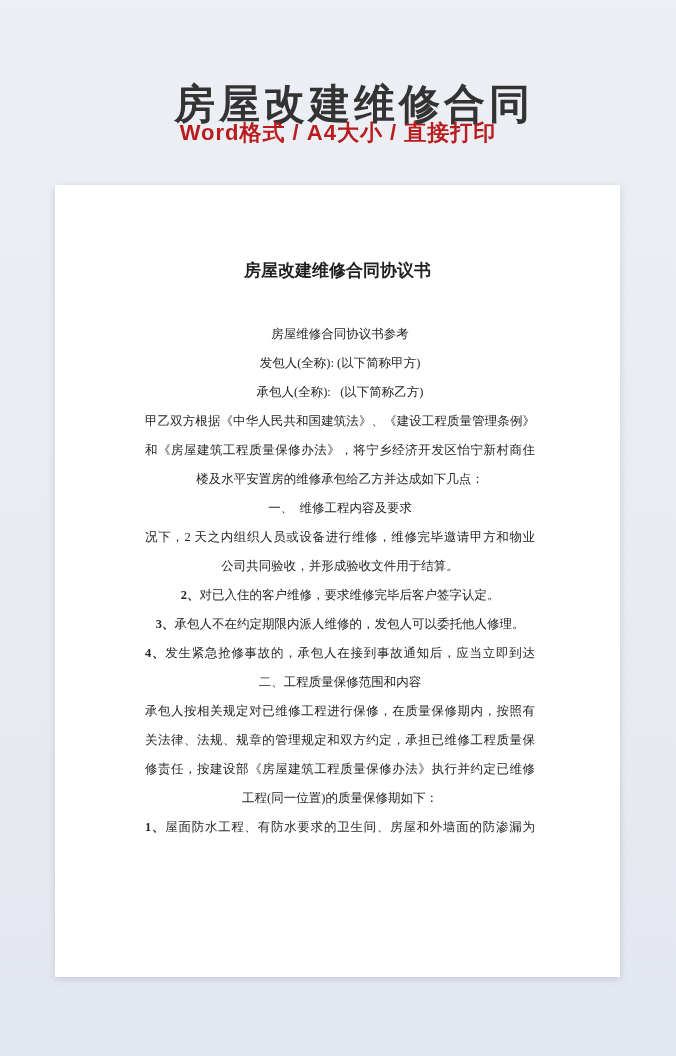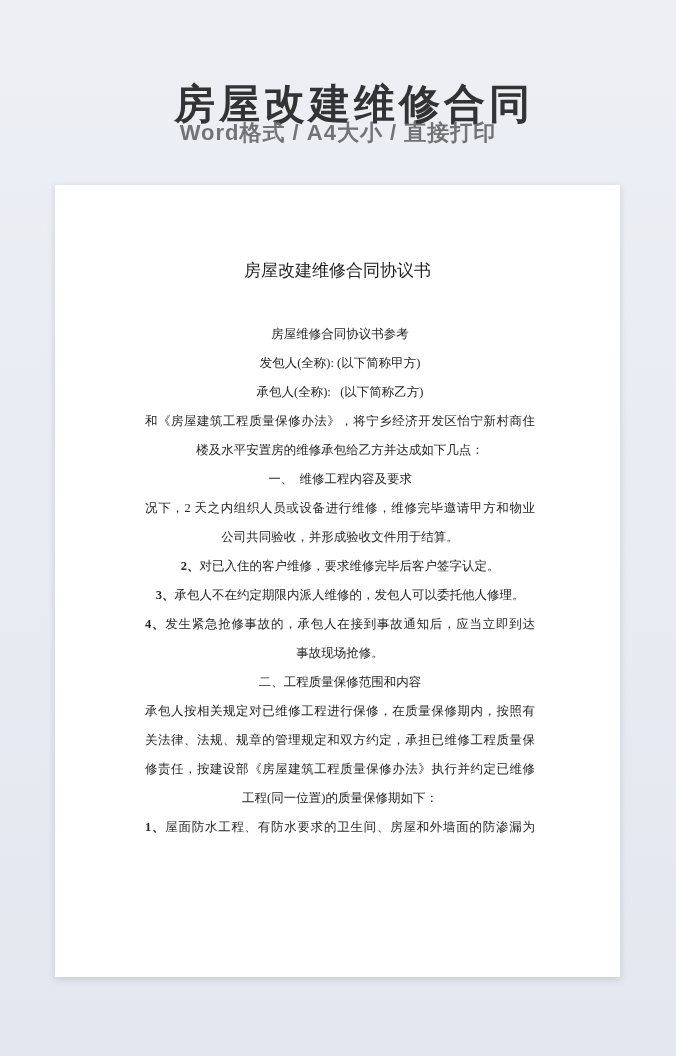--- a/index.html
+++ b/index.html
@@ -15,35 +15,35 @@
     position: absolute; top: 64px; left: 0; width: 676px;
     margin: 16px; text-align: center;
     font-family: "Liberation Sans", sans-serif;
     font-size: 41px; font-weight: 800; color: #333333;
     letter-spacing: 4px; line-height: 48px;
     white-space: nowrap;
   }
   .hero-subtitle {
     position: absolute; top: 120px; left: 0; width: 676px;
     text-align: center;
-    font-size: 22px; font-weight: 600; color: #737373;
+    font-size: 22px; font-weight: 600; color: #b91c1c;
     letter-spacing: 1px; line-height: 26px;
     white-space: nowrap;
   }
   .paper {
     position: absolute; left: 55px; top: 185px;
     width: 565px; height: 792px;
     background: #ffffff;
     box-shadow: 0 2px 7px rgba(110, 120, 145, 0.28);
   }
   .doc-title {
     position: absolute; top: 74px; left: 0; width: 565px;
     text-align: center;
     font-family: "Liberation Serif", "DejaVu Serif", serif;
-    font-size: 17px; font-weight: normal; color: #1f1f1f;
+    font-size: 17px; font-weight: bold; color: #1f1f1f;
     line-height: 24px;
     white-space: nowrap;
   }
   .doc-body {
     position: absolute; top: 135px; left: 90px; width: 390px;
     font-family: "Liberation Serif", "DejaVu Serif", serif;
     font-size: 12.5px; color: #262626;
   }
   .line {
     line-height: 29px;
@@ -61,29 +61,29 @@
   <h1 class="hero-title">房屋改建维修合同</h1>
   <div class="hero-subtitle">Word格式 / A4大小 / 直接打印</div>
 </header>
 
 <div class="paper">
   <div class="doc-title">房屋改建维修合同协议书</div>
   <div class="doc-body" id="doc-body">
       <div class="line l">房屋维修合同协议书参考</div>
       <div class="line l">发包人(全称): (以下简称甲方)</div>
       <div class="line l">承包人(全称):   (以下简称乙方)</div>
+      <div class="line j">甲乙双方根据《中华人民共和国建筑法》、《建设工程质量管理条例》</div>
       <div class="line j">和《房屋建筑工程质量保修办法》，将宁乡经济开发区怡宁新村商住</div>
       <div class="line l">楼及水平安置房的维修承包给乙方并达成如下几点：</div>
       <div class="line l">一、  维修工程内容及要求</div>
       <div class="line j">况下，2 天之内组织人员或设备进行维修，维修完毕邀请甲方和物业</div>
       <div class="line l">公司共同验收，并形成验收文件用于结算。</div>
       <div class="line l"><span class="num">2、</span>对已入住的客户维修，要求维修完毕后客户签字认定。</div>
       <div class="line l"><span class="num">3、</span>承包人不在约定期限内派人维修的，发包人可以委托他人修理。</div>
       <div class="line j"><span class="num">4、</span>发生紧急抢修事故的，承包人在接到事故通知后，应当立即到达</div>
-      <div class="line l">事故现场抢修。</div>
       <div class="line l">二、工程质量保修范围和内容</div>
       <div class="line j">承包人按相关规定对已维修工程进行保修，在质量保修期内，按照有</div>
       <div class="line j">关法律、法规、规章的管理规定和双方约定，承担已维修工程质量保</div>
       <div class="line j">修责任，按建设部《房屋建筑工程质量保修办法》执行并约定已维修</div>
       <div class="line l">工程(同一位置)的质量保修期如下：</div>
       <div class="line j"><span class="num">1、</span>屋面防水工程、有防水要求的卫生间、房屋和外墙面的防渗漏为</div>
     </div>
 </div>
 
 </body></html>

